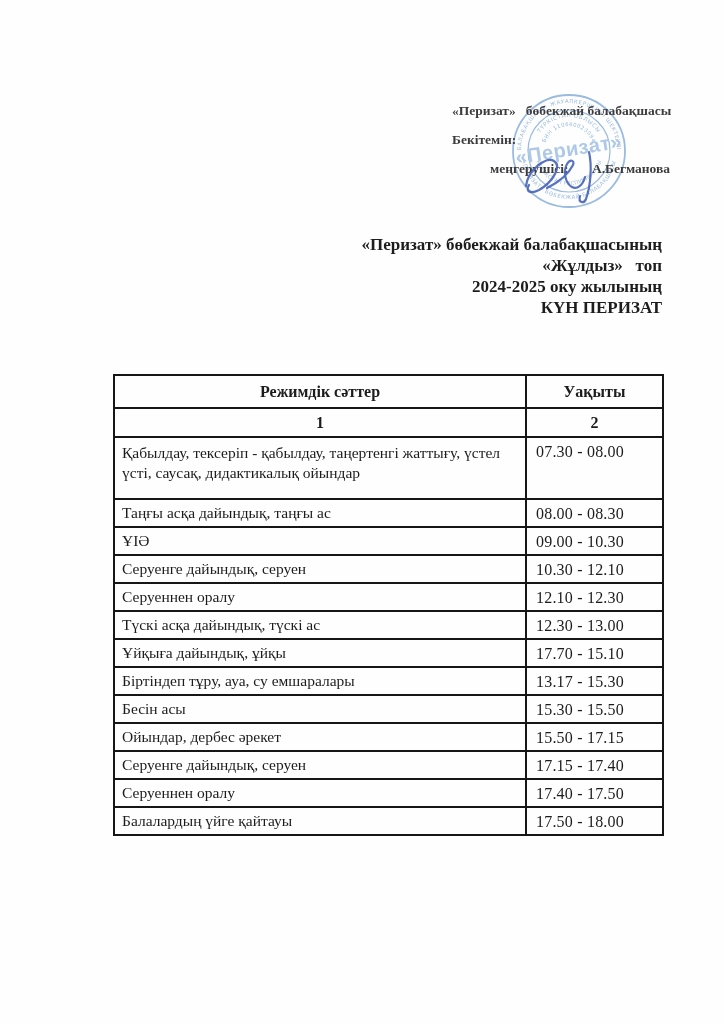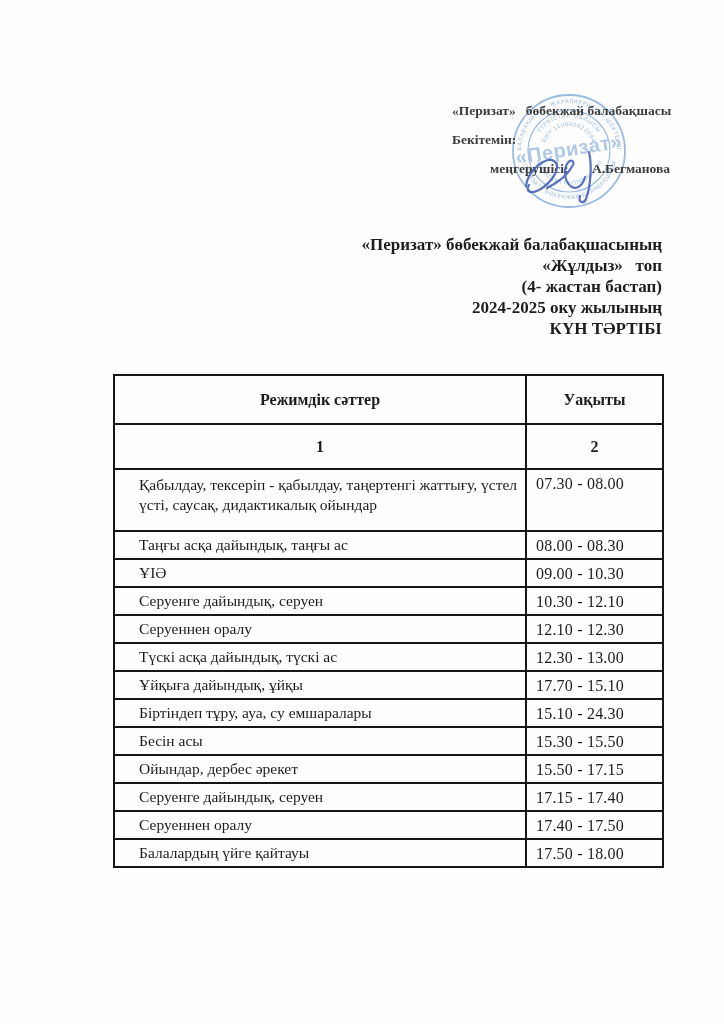--- a/index.html
+++ b/index.html
@@ -31,25 +31,25 @@
   table.schedule{
     position:absolute;left:113px;top:374px;width:549px;z-index:2;
     border-collapse:collapse;table-layout:fixed;color:#1c1c1c;
   }
   table.schedule col.c1{width:412px;}
   table.schedule col.c2{width:137px;}
   table.schedule th,table.schedule td{
     border:2px solid #161616;font-weight:normal;
   }
   table.schedule th{
-    font-weight:bold;font-size:16px;text-align:center;height:31px;padding:8px;
+    font-weight:bold;font-size:16px;text-align:center;height:31px;padding:0;
   }
   tr.colnum th{height:27px;font-size:16px;}
   td.activity{
-    font-size:15.5px;padding:3px 6px 3px 24px;vertical-align:middle;line-height:20px;
+    font-size:15.5px;padding:3px 6px 3px 7px;vertical-align:middle;line-height:20px;
   }
   td.time{
     font-size:16px;padding:5px 10px 2px 9px;vertical-align:top;white-space:nowrap;
     letter-spacing:.2px;
   }
   tr.data-row{height:17px;}
   tr.data-row.tall{height:62px;}
   tr.data-row.tall td.activity{vertical-align:top;padding-top:5px;}
 
   .stamp-text{font-family:"DejaVu Sans","Liberation Sans",sans-serif;fill:#8db2dc;}
@@ -104,23 +104,22 @@
         <path d="M 10 40 C 12 24, 30 10, 38 15 C 46 20, 37 36, 23 44 C 15 48, 9 46, 13 39"></path>
         <path d="M 31 42 C 43 36, 53 27, 57 19 C 59 14, 54 13, 51 18 C 47 25, 49 37, 56 41 C 61 44, 67 39, 69 31"></path>
         <path d="M 73 6 C 76 19, 75 39, 70 53 C 68 58, 62 57, 64 50"></path>
       </g>
     </svg>
   </div>
 
   <div class="title-block">
     <div>«Перизат» бөбекжай балабақшасының</div>
     <div>«Жұлдыз»&nbsp; &nbsp;топ</div>
-    <div>(4- жастан бастап)</div>
     <div>2024-2025 оку жылының</div>
-    <div>КҮН ТӘРТІБІ</div>
+    <div>КҮН ПЕРИЗАТ</div>
   </div>
 
   <table class="schedule">
     <colgroup>
         <col class="c1">
         <col class="c2">
       </colgroup>
     <thead>
       <tr>
         <th>Режимдік сәттер</th>
@@ -155,21 +154,21 @@
         <tr class="data-row">
           <td class="activity">Түскі асқа дайындық, түскі ас</td>
           <td class="time">12.30 - 13.00</td>
         </tr>
         <tr class="data-row">
           <td class="activity">Ұйқыға дайындық, ұйқы</td>
           <td class="time">17.70 - 15.10</td>
         </tr>
         <tr class="data-row">
           <td class="activity">Біртіндеп тұру, ауа, су емшаралары</td>
-          <td class="time">15.10 - 24.30</td>
+          <td class="time">13.17 - 15.30</td>
         </tr>
         <tr class="data-row">
           <td class="activity">Бесін асы</td>
           <td class="time">15.30 - 15.50</td>
         </tr>
         <tr class="data-row">
           <td class="activity">Ойындар, дербес әрекет</td>
           <td class="time">15.50 - 17.15</td>
         </tr>
         <tr class="data-row">

